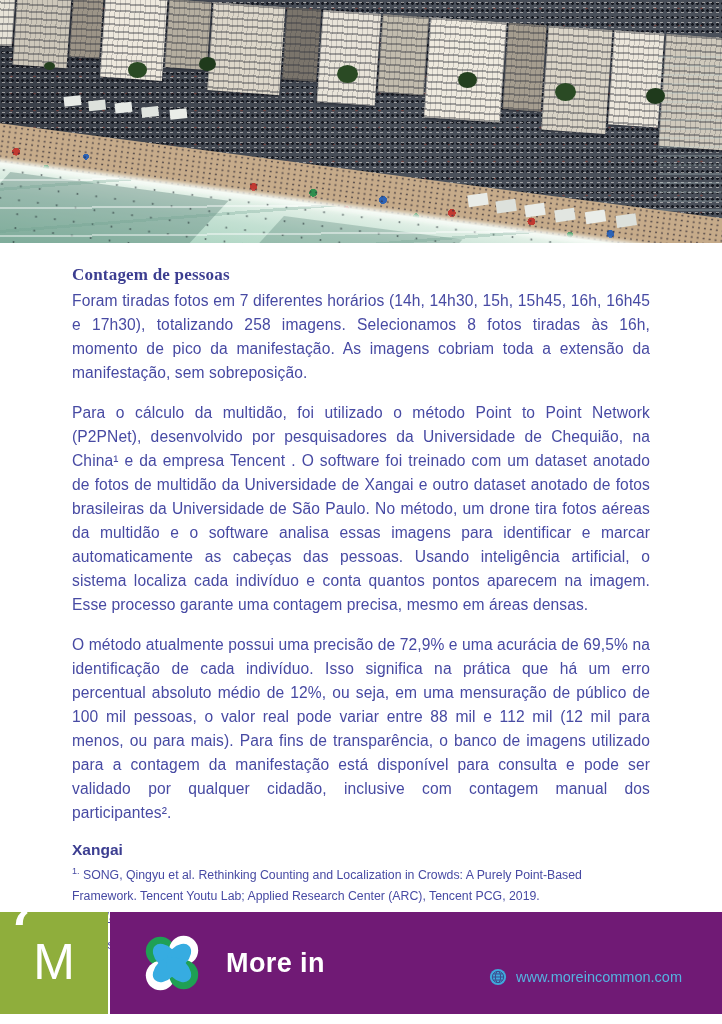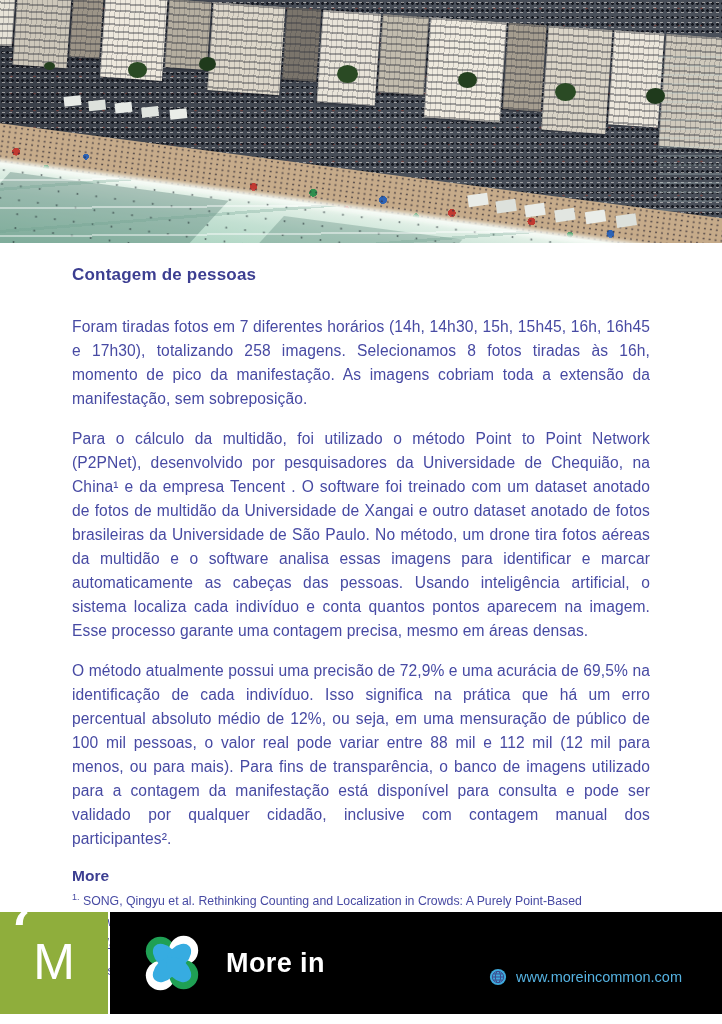--- a/index.html
+++ b/index.html
@@ -79,37 +79,37 @@
     background-image:
       repeating-linear-gradient(172deg, rgba(255,255,255,.45) 0 2px, transparent 2px 28px),
       repeating-linear-gradient(168deg, rgba(110,160,142,.3) 0 3px, transparent 3px 42px),
       radial-gradient(rgba(28,40,44,.55) 1px, transparent 1.3px);
     background-size:auto,auto,19px 14px;}
   .shadowA{position:absolute;left:60px;top:8px;width:220px;height:92px;background:rgba(58,104,92,.32);transform:skewX(-35deg);}
   .shadowB{position:absolute;left:330px;top:16px;width:180px;height:112px;background:rgba(58,104,92,.26);transform:skewX(-35deg);}
 
   
   .content{padding:22px 72px 0 72px;color:#474aa3;}
-  .content h1{font-size:17px;font-weight:700;color:#3c3e91;margin:0 0 30px;letter-spacing:.2px;}
+  .content h1{font-size:17px;font-weight:700;color:#3c3e91;margin:0 0 4px;letter-spacing:.2px;font-family:Liberation Serif, serif;}
   .content p.body{font-size:15.6px;line-height:24px;text-align:justify;margin:0 0 16px;letter-spacing:.1px;}
   .content h2{font-size:15.5px;font-weight:700;color:#3c3e91;margin:4px 0 6px;}
   .note{font-size:12.3px;line-height:21px;margin:0 0 7px;color:#474aa3;}
   .note sup{font-size:9px;line-height:0;}
   .note a{color:inherit;text-decoration:underline;cursor:pointer;}
   .note .gap{display:inline-block;width:6px;}
 
   
   .footer{position:absolute;left:0;bottom:10px;width:722px;height:102px;display:flex;}
   .m-badge{position:relative;width:108px;height:102px;background:#8fae3c;flex:0 0 auto;margin-right:2px;}
   .m-badge .m{position:absolute;top:50%;left:50%;transform:translate(-50%,-52%);
     font-size:50px;font-weight:400;color:#fff;font-family:"Liberation Sans",sans-serif;}
   .m-badge .q{position:absolute;color:#fff;font-family:"DejaVu Serif",serif;font-weight:700;font-size:54px;line-height:1;}
   .m-badge .q1{top:-8px;left:12px;}
   .m-badge .q2{bottom:-24px;right:14px;}
-  .bar{position:relative;flex:1 1 auto;background:#000000;display:flex;align-items:center;padding:0 40px 0 30px;}
+  .bar{position:relative;flex:1 1 auto;background:#701a75;display:flex;align-items:center;padding:0 40px 0 30px;}
   .clover{width:64px;height:64px;flex:0 0 auto;}
   .brand{margin-left:22px;color:#ffffff;font-size:27px;font-weight:700;line-height:29px;letter-spacing:.4px;}
   .links{margin-left:auto;display:flex;flex-direction:column;gap:11px;}
   .slink{display:flex;align-items:center;gap:9px;color:#55b2e1;font-size:14.5px;text-decoration:none;cursor:pointer;margin-top:28px;}
   .slink svg{width:18px;height:18px;flex:0 0 auto;}
 </style>
 </head>
 <body>
 
 <div class="hero">
@@ -140,21 +140,21 @@
     <div class="shadowB"></div>
   </div>
 </div>
 
 <div class="content">
   <h1>Contagem de pessoas</h1>
   <p class="body">Foram tiradas fotos em 7 diferentes horários (14h, 14h30, 15h, 15h45, 16h, 16h45 e 17h30), totalizando 258 imagens. Selecionamos 8 fotos tiradas às 16h, momento de pico da manifestação. As imagens cobriam toda a extensão da manifestação, sem sobreposição.</p>
   <p class="body">Para o cálculo da multidão, foi utilizado o método Point to Point Network (P2PNet), desenvolvido por pesquisadores da Universidade de Chequião, na China¹ e da empresa Tencent . O software foi treinado com um dataset anotado de fotos de multidão da Universidade de Xangai e outro dataset anotado de fotos brasileiras da Universidade de São Paulo. No método, um drone tira fotos aéreas da multidão e o software analisa essas imagens para identificar e marcar automaticamente as cabeças das pessoas. Usando inteligência artificial, o sistema localiza cada indivíduo e conta quantos pontos aparecem na imagem. Esse processo garante uma contagem precisa, mesmo em áreas densas.</p>
   <p class="body">O método atualmente possui uma precisão de 72,9% e uma acurácia de 69,5% na identificação de cada indivíduo. Isso significa na prática que há um erro percentual absoluto médio de 12%, ou seja, em uma mensuração de público de 100 mil pessoas, o valor real pode variar entre 88 mil e 112 mil (12 mil para menos, ou para mais). Para fins de transparência, o banco de imagens utilizado para a contagem da manifestação está disponível para consulta e pode ser validado por qualquer cidadão, inclusive com contagem manual dos participantes².</p>
 
-  <h2>More</h2>
+  <h2>Xangai</h2>
   <p class="note"><sup>1.</sup> <span>SONG, Qingyu et al. Rethinking Counting and Localization in Crowds: A Purely Point-Based Framework. Tencent Youtu Lab; Applied Research Center (ARC), Tencent PCG, 2019.</span><span class="gap"></span><a>https://arxiv.org/abs/2107.12746</a></p>
   <p class="note"><sup>2.</sup> <span>Fotos utilizadas na contagem disponíveis em:</span> <a>https://bit.ly/contagem-21-09-2025-rj</a></p>
 </div>
 
 <div class="footer">
   <div class="m-badge">
     <span class="q q1">‘</span>
     <span class="m">M</span>
     <span class="q q2">,</span>
   </div>

